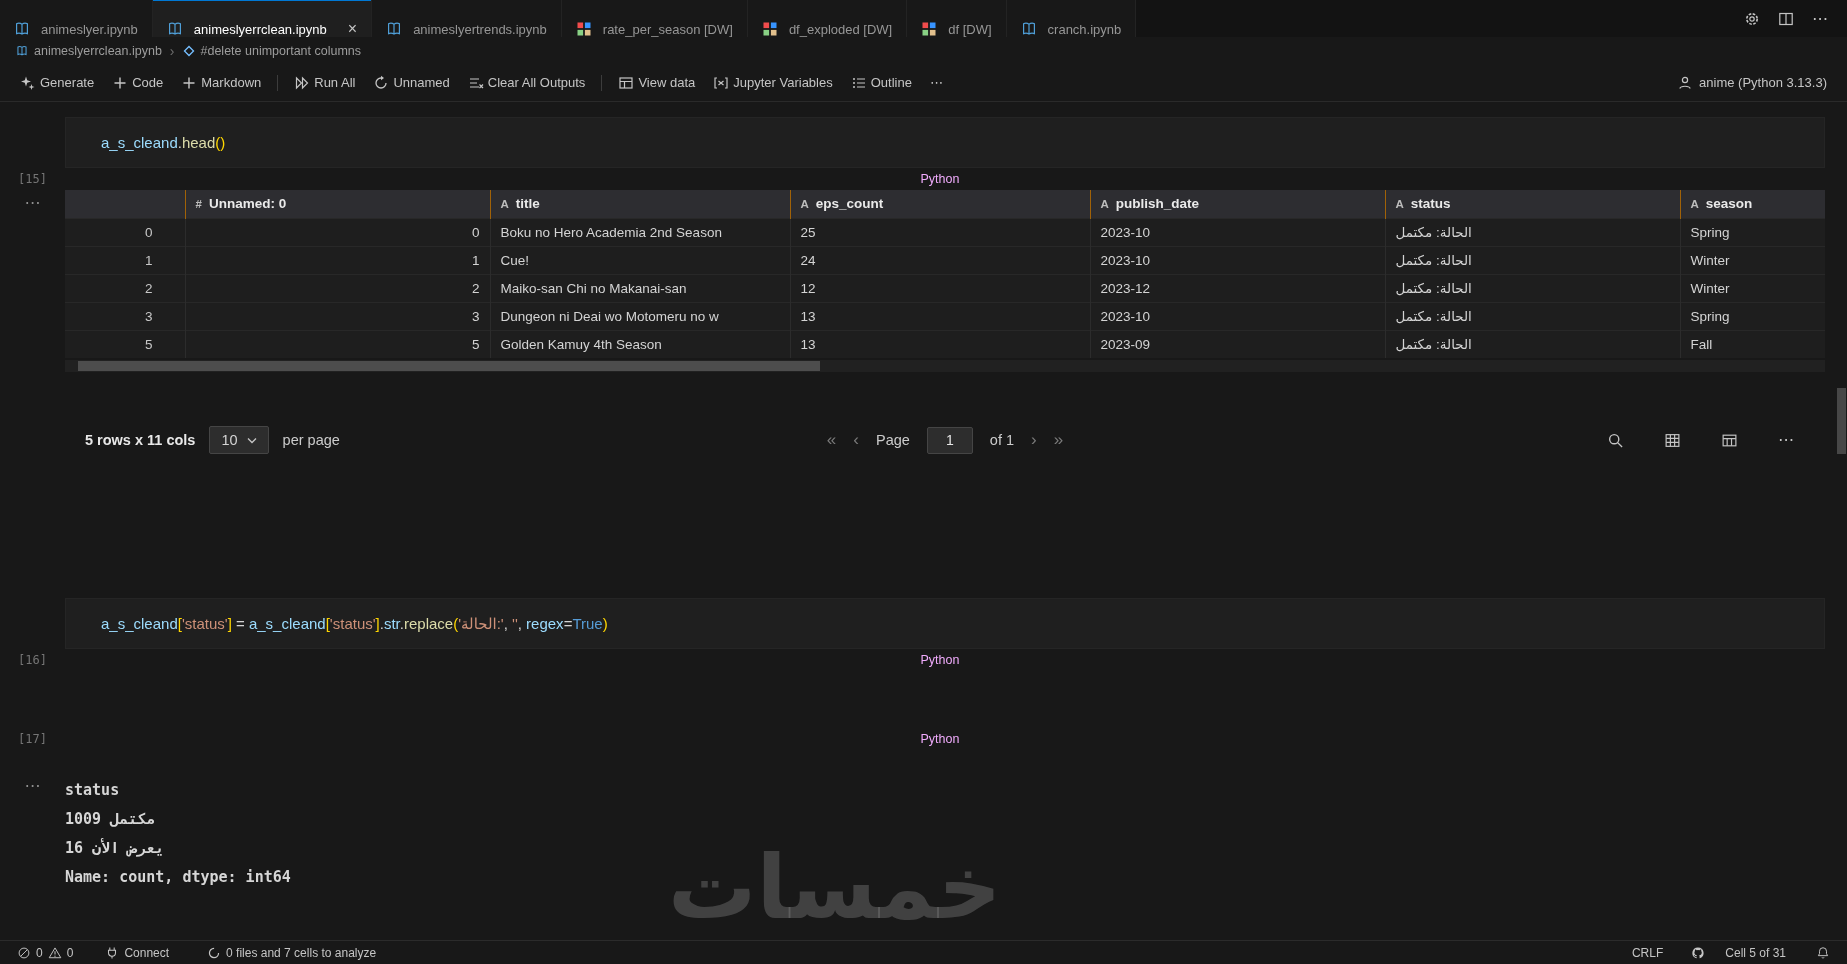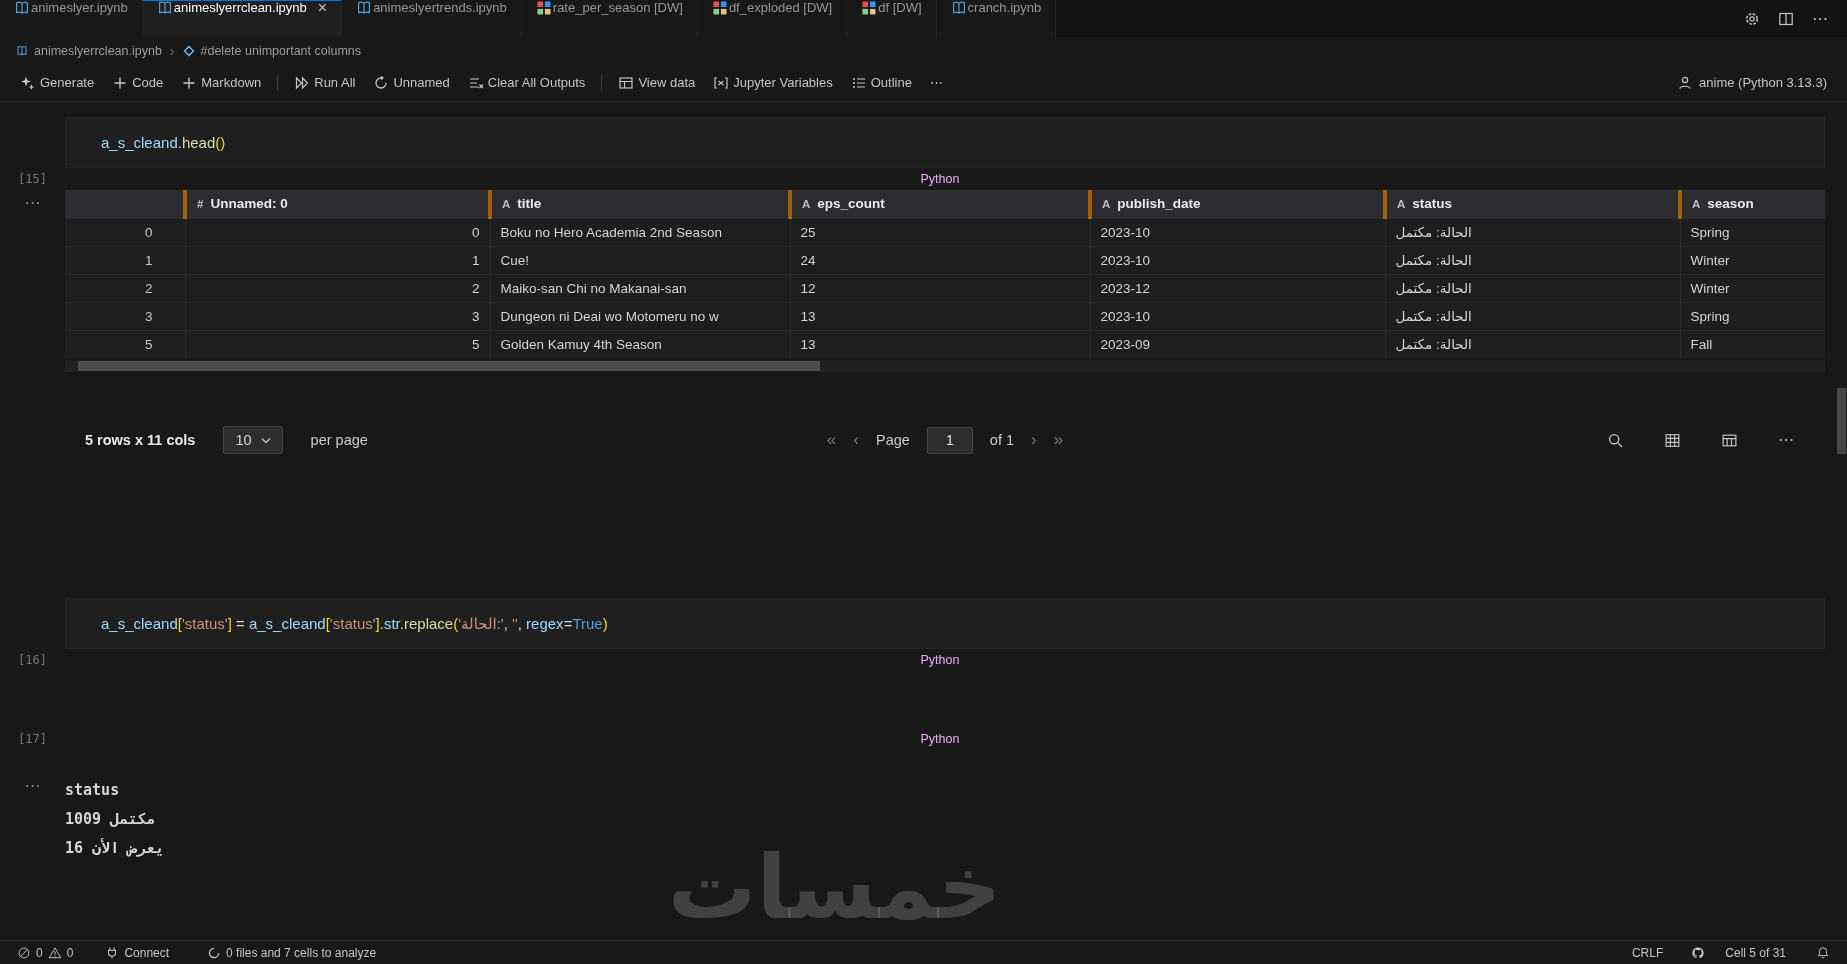--- a/index.html
+++ b/index.html
@@ -3,21 +3,21 @@
 <meta charset="utf-8">
 <style>
 *{box-sizing:border-box;margin:0;padding:0}
 html,body{width:1847px;height:964px}
 body{background:#181818;color:#ccc;font-family:"Liberation Sans","DejaVu Sans",sans-serif;font-size:13px;overflow:hidden;position:relative}
 .ic{display:inline-flex;width:16px;height:16px;flex:none;align-items:center;justify-content:center}
 .ic svg{width:100%;height:100%}
 .ic12{width:12px;height:12px}
 
 .tabbar{display:flex;height:37px;background:#131313;align-items:stretch}
-.tab{display:flex;align-items:flex-start;gap:1px;padding:0 14px;background:#181818;border-right:1px solid #232323;color:#969696;cursor:pointer;white-space:nowrap;position:relative}
+.tab{display:flex;align-items:flex-end;gap:11px;padding:0 14px;background:#181818;border-right:1px solid #232323;color:#969696;cursor:pointer;white-space:nowrap;position:relative}
 .tab.active{background:#1f1f1f;color:#fff}
 .tab.active::before{content:"";position:absolute;top:0;left:0;right:0;height:1px;background:#0078d4}
 .tab .close{margin-left:10px;font-size:16px;line-height:1;color:#c5c5c5}
 .tab-actions{margin-left:auto;display:flex;align-items:center;gap:18px;padding:0 18px;color:#c5c5c5}
 .dots{font-size:16px;letter-spacing:1px;color:#c5c5c5;line-height:1}
 
 .breadcrumb{display:flex;align-items:center;height:27px;padding:0 16px;gap:6px;font-size:12.5px;color:#9d9d9d;background:#181818}
 .crumb{display:flex;align-items:center;gap:6px;cursor:pointer}
 .crumb-sep{color:#6e6e6e;font-size:14px;margin:0 2px}
 
@@ -30,32 +30,32 @@
 .nb-row{display:flex;padding-right:22px}
 .gutter{width:65px;flex:none;display:flex;flex-direction:column;align-items:center;color:#8a8a8a}
 .gutter .exec{margin-top:auto;height:22px;line-height:22px;font-family:"DejaVu Sans Mono","Liberation Mono",monospace;font-size:12px;color:#757575}
 .gutter .kebab{margin-top:5px;font-size:16px;color:#8f8f8f;cursor:pointer;line-height:1}
 .cell-main{flex:1;min-width:0}
 .code-area{background:#1f1f1f;border:1px solid #252525;padding:15px 16px 15px 35px;font-family:Liberation Sans, sans-serif;font-size:15px;line-height:19px;white-space:pre;cursor:text}
 .cell-footer{height:22px;display:flex;justify-content:center;align-items:center;padding-right:10px;font-size:12.5px;color:#f0abfc}
 .tk-v{color:#9cdcfe}.tk-f{color:#dcdcaa}.tk-s{color:#ce9178;unicode-bidi:isolate}.tk-k{color:#569cd6}.tk-p{color:#d4d4d4}.tk-b{color:#ffd700}
 
 .dw-table{width:100%;border-collapse:collapse;table-layout:fixed;font-size:13.5px;color:#d4d4d4;background:#1e1e1e}
-.dw-table th{background:#2d2d31;font-weight:700;color:#eaeaea;text-align:left;height:28px;padding:0 10px;border-right:4px solid #a16207;white-space:nowrap;overflow:hidden;cursor:pointer}
+.dw-table th{background:#2d2d31;font-weight:700;color:#eaeaea;text-align:left;height:28px;padding:0 10px;border-right:1px solid #a16207;white-space:nowrap;overflow:hidden;cursor:pointer}
 .dw-table td{height:28px;padding:0 10px;border-right:1px solid #2c2c2c;border-top:1px solid #282828;white-space:nowrap;overflow:hidden}
 .dw-table th:last-child,.dw-table td:last-child{border-right:none}
 .dw-table td.col0,.dw-table td.col1{text-align:right}
 .dw-table td.col0{padding-right:32px;color:#c8c8c8}
 .th-ic{margin-right:7px;color:#bdbdbd;font-weight:700;font-size:11.5px}
 .hscroll{height:12px;margin-top:2px;background:rgba(255,255,255,0.045);position:relative}
 .hscroll-thumb{position:absolute;left:13px;top:1px;width:742px;height:10px;background:#4d4d4d;cursor:grab}
 
 .pagination{margin-top:46px;height:44px;display:flex;align-items:center;position:relative;color:#ccc;font-size:14.5px;padding:0 30px 0 20px}
 .pg-summary{color:#e8e8e8;font-weight:700}
-.page-size{display:flex;align-items:center;gap:9px;background:#2d2d2d;border:1px solid #454545;border-radius:2px;padding:5px 11px;margin:0 28px;color:#d4d4d4;cursor:pointer}
+.page-size{display:flex;align-items:center;gap:9px;background:#2d2d2d;border:1px solid #454545;border-radius:2px;padding:5px 11px;margin:0 14px;color:#d4d4d4;cursor:pointer}
 .pg-center{position:absolute;left:0;right:0;display:flex;justify-content:center;align-items:center;gap:17px;pointer-events:none}
 .pg-center *{pointer-events:auto}
 .pg-btn{color:#7a7a7a;font-size:17px;cursor:pointer}
 .page-input{width:46px;height:27px;background:#2d2d2d;border:1px solid #454545;color:#e6e6e6;text-align:center;font-size:14px;border-radius:2px;font-family:inherit}
 .pg-icons{margin-left:auto;display:flex;align-items:center;gap:40px;color:#c5c5c5;z-index:1}
 .pg-icons .ic{width:17px;height:17px;cursor:pointer}
 
 .out-block{font-family:"DejaVu Sans Mono","Liberation Mono",monospace;font-size:15px;font-weight:600;line-height:29px;color:#d6d6d6}
 
 .watermark{position:absolute;left:668px;top:844px;font-family:"DejaVu Sans",sans-serif;font-size:88px;font-weight:700;color:rgba(148,148,148,.34);z-index:5;direction:rtl;line-height:1;pointer-events:none}
@@ -433,20 +433,21 @@
 
   <div class="nb-row m-o17">
     <div class="gutter">
       <span class="kebab" style="margin-top:2px">⋯</span>
     </div>
     <div class="cell-main">
       <div class="out-block">
           <div>status</div>
           <div>1009    مكتمل</div>
           <div>16      يعرض الأن</div>
+          <div>Name: count, dtype: int64</div>
         </div>
     </div>
   </div>
 
 </div>
 
 <div class="watermark">خمسات</div>
 <div class="vscroll"></div>
 
 <div class="statusbar">

